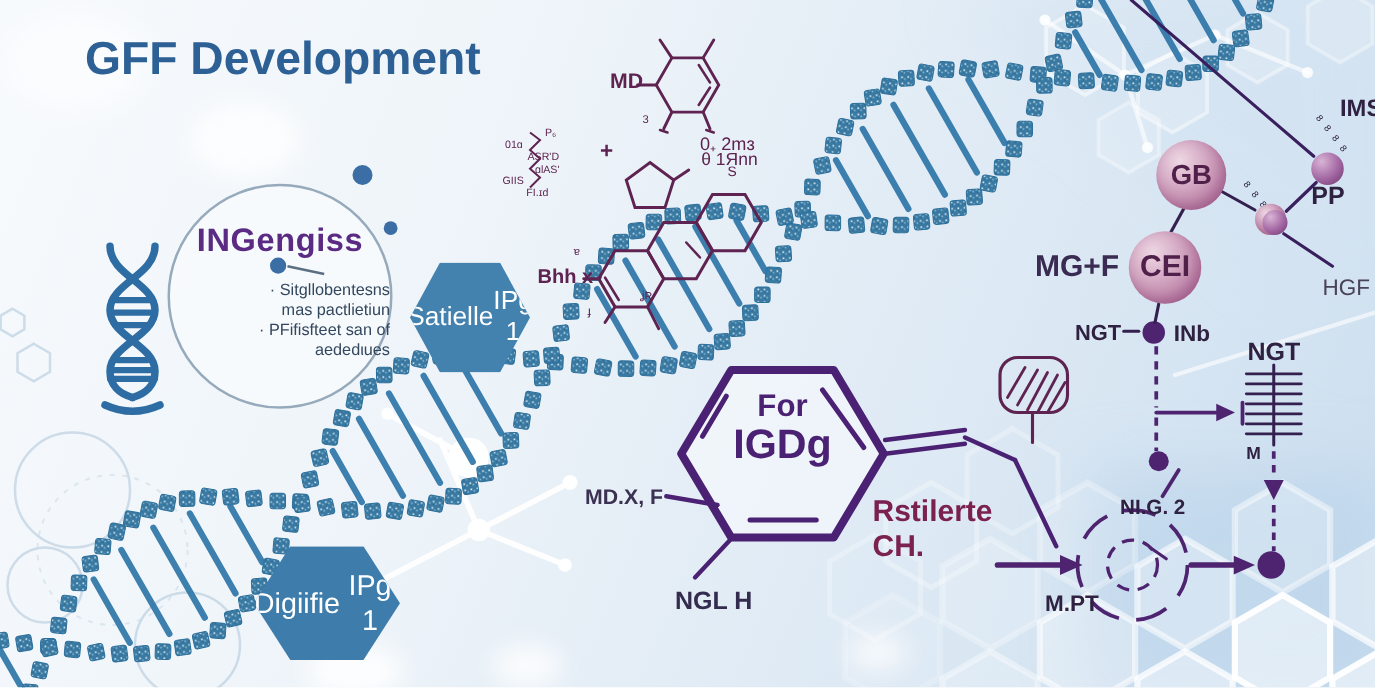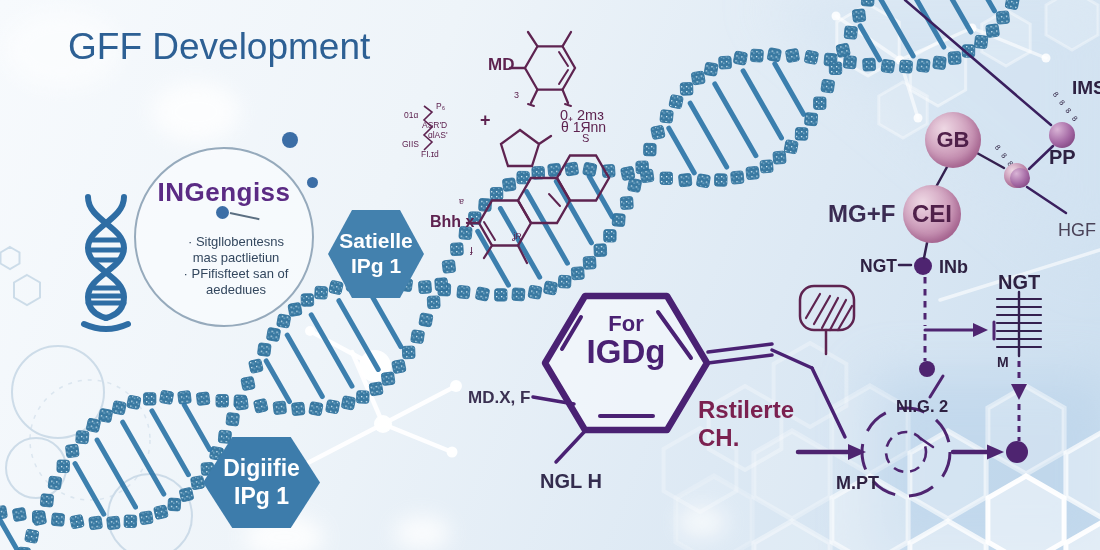--- a/index.html
+++ b/index.html
@@ -2,30 +2,30 @@
 <html><head>
 <meta charset="utf-8">
 <style>
   body{margin:0;background:#fff}
   .stage{position:relative;width:1100px;height:550px;overflow:hidden;
     font-family:"Liberation Sans",sans-serif;
     background:linear-gradient(112deg,#f7fafd 0%,#eef4f9 35%,#dde9f4 68%,#cbdeef 100%);}
   .abs{position:absolute}
   #deco{position:absolute;left:0;top:0}
   .t1{font-size:34px;color:#7ba1c7;font-weight:500;letter-spacing:.5px;line-height:1.05}
-  .t2{font-size:37px;color:#2d6094;font-weight:400;line-height:1.05}
+  .t2{font-size:37px;color:#2d6094;font-weight:700;line-height:1.05}
   .info{width:176px;height:176px;border:2px solid #96aabc;border-radius:50%;
     background:rgba(251,253,255,.55);text-align:center}
   .info-h{margin-top:28px;font-size:26px;font-weight:700;color:#5b2b84;letter-spacing:.5px}
-  .bullets{margin-top:26px;text-align:center;padding-left:24px;font-size:13px;color:#33475e;line-height:1.22}
+  .bullets{margin-top:16px;text-align:right;padding-left:24px;font-size:13px;color:#33475e;line-height:1.22}
   .dot{border-radius:50%;background:#3c6ea6}
   .leader{height:2px;background:#5b6f82;transform:rotate(12deg);transform-origin:left center}
   .hex{clip-path:polygon(25% 0,75% 0,100% 50%,75% 100%,25% 100%,0 50%);
-    display:flex;flex-direction:column;align-items:center;justify-content:center;
-    color:#fff;font-weight:700;text-align:center;line-height:1.18}
+    display:flex;flex-direction:row;align-items:center;justify-content:center;
+    color:#fff;font-weight:400;text-align:center;line-height:1.18}
   .mr{color:#5e2350}
   .lbl{position:absolute;color:#2e2142;font-weight:700}
   .pc{position:absolute;border-radius:50%;display:flex;align-items:center;justify-content:center;
     font-weight:700;color:#50204a;
     background:radial-gradient(circle at 34% 30%,#eed8e4,#cfa0bd 45%,#a96190 100%);
     box-shadow:inset -3px -4px 9px rgba(120,50,100,.35)}
   .sph{position:absolute;border-radius:50%;
     background:radial-gradient(circle at 32% 28%,#d9b4d6,#a266a2 55%,#6d356d)}
   .rot{transform:rotate(52deg);transform-origin:left top;letter-spacing:2px}
   .forblk{width:120px;text-align:center;color:#4a2173;font-weight:700;line-height:1.05}
@@ -422,21 +422,21 @@
   <div class="abs mr" style="left:422px;top:120px;font-size:8.5px">ASR'D</div>
   <div class="abs mr" style="left:428px;top:130px;font-size:8.5px">ɑlAS'</div>
   <div class="abs mr" style="left:402px;top:139px;font-size:8.5px">GIIS</div>
   <div class="abs mr" style="left:421px;top:149px;font-size:8.5px">FI.ɪd</div>
   <div class="abs mr" style="left:430px;top:213px;font-size:16px;font-weight:600">Bhh x</div>
   <div class="abs mr" style="left:459px;top:196px;font-size:9px">ɐ</div>
   <div class="abs mr" style="left:512px;top:231px;font-size:9px">ʝƦ</div>
   <div class="abs mr" style="left:470px;top:244px;font-size:10px">ɟ</div>
 
   <div class="abs forblk" style="left:566px;top:312px">
-    <div style="font-size:22px">For</div>
+    <div style="font-size:25px">For</div>
     <div style="font-size:33px">IGDg</div>
   </div>
   <div class="abs" style="left:468px;top:388px;font-size:17px;color:#3b3152;font-weight:600">MD.X, F</div>
   <div class="abs" style="left:540px;top:470px;font-size:20px;color:#332c4e;font-weight:600">NGL H</div>
   <div class="abs rstblk" style="left:698px;top:396px">
     <div style="font-size:24px">Rstilerte</div>
     <div style="font-size:24px">CH.</div>
   </div>
 
   <div class="lbl" style="left:828px;top:200px;font-size:24px;color:#3a2b52">MG+F</div>

